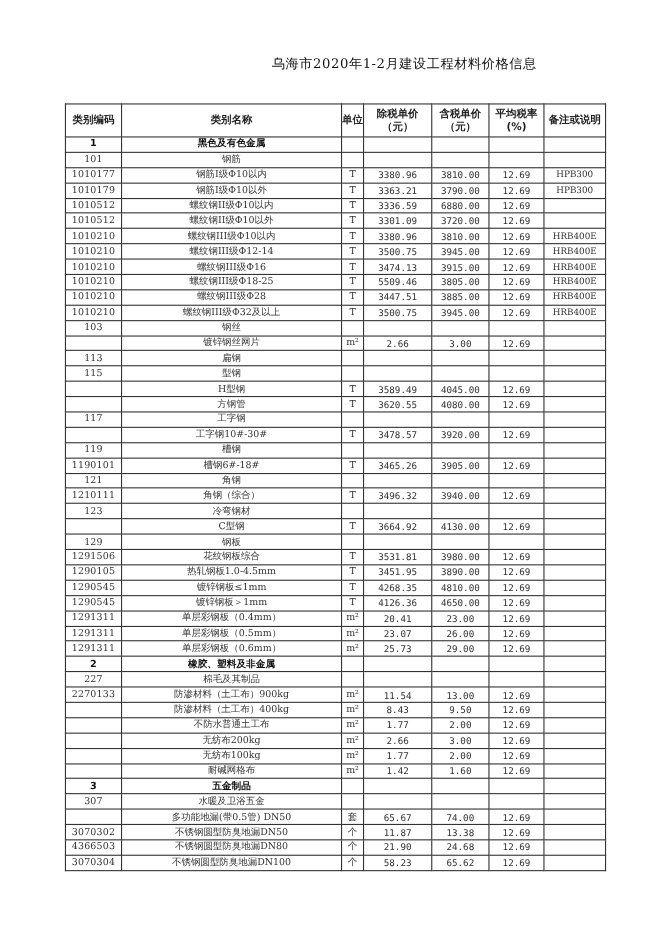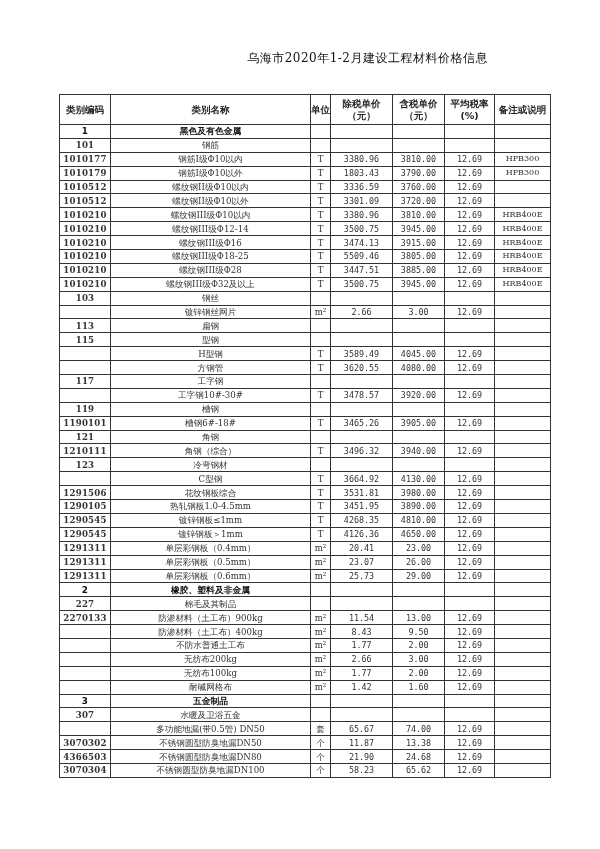--- a/index.html
+++ b/index.html
@@ -11,21 +11,21 @@
   table.grid col.c3 { width: 20px; }
   table.grid col.c4 { width: 62px; }
   table.grid col.c5 { width: 52px; }
   table.grid col.c6 { width: 50px; }
   table.grid col.c7 { width: 56px; }
   th, td { border: 1px solid #333; padding: 0; text-align: center; white-space: nowrap; overflow: hidden; }
   th { height: 29px; font-size: 9.5px; font-weight: bold; line-height: 12px; font-family: "DejaVu Sans", sans-serif; color: #222; }
   td { height: 12.9px; font-size: 8.6px; line-height: 12px; color: #333; }
   tr.section td { font-weight: bold; font-family: "DejaVu Sans", sans-serif; color: #111; font-size: 8.8px; }
   tr.section { border-top: 1.5px solid #222; }
-  td.code { letter-spacing: 0.2px; font-weight: bold; }
+  td.code { letter-spacing: 0.2px; }
   td.num { font-family: "DejaVu Sans Mono", "Liberation Mono", monospace; font-size: 8.4px; }
   td.remark { font-size: 8px; }
 </style>
 </head>
 <body>
 
 <div class="title">乌海市2020年1-2月建设工程材料价格信息</div>
 
 <table class="grid">
   <colgroup>
@@ -82,31 +82,31 @@
         <td>T</td>
         <td class="num">3380.96</td>
         <td class="num">3810.00</td>
         <td class="num">12.69</td>
         <td class="remark">HPB300</td>
       </tr>
       <tr class="item">
         <td class="code">1010179</td>
         <td>钢筋I级Φ10以外</td>
         <td>T</td>
-        <td class="num">1803.43</td>
+        <td class="num">3363.21</td>
         <td class="num">3790.00</td>
         <td class="num">12.69</td>
         <td class="remark">HPB300</td>
       </tr>
       <tr class="item">
         <td class="code">1010512</td>
         <td>螺纹钢II级Φ10以内</td>
         <td>T</td>
         <td class="num">3336.59</td>
-        <td class="num">3760.00</td>
+        <td class="num">6880.00</td>
         <td class="num">12.69</td>
         <td class="remark"></td>
       </tr>
       <tr class="item">
         <td class="code">1010512</td>
         <td>螺纹钢II级Φ10以外</td>
         <td>T</td>
         <td class="num">3301.09</td>
         <td class="num">3720.00</td>
         <td class="num">12.69</td>
@@ -283,20 +283,29 @@
         <td class="num"></td>
         <td class="remark"></td>
       </tr>
       <tr class="item">
         <td class="code"></td>
         <td>C型钢</td>
         <td>T</td>
         <td class="num">3664.92</td>
         <td class="num">4130.00</td>
         <td class="num">12.69</td>
+        <td class="remark"></td>
+      </tr>
+      <tr class="group">
+        <td class="code">129</td>
+        <td>钢板</td>
+        <td></td>
+        <td class="num"></td>
+        <td class="num"></td>
+        <td class="num"></td>
         <td class="remark"></td>
       </tr>
       <tr class="item">
         <td class="code">1291506</td>
         <td>花纹钢板综合</td>
         <td>T</td>
         <td class="num">3531.81</td>
         <td class="num">3980.00</td>
         <td class="num">12.69</td>
         <td class="remark"></td>

